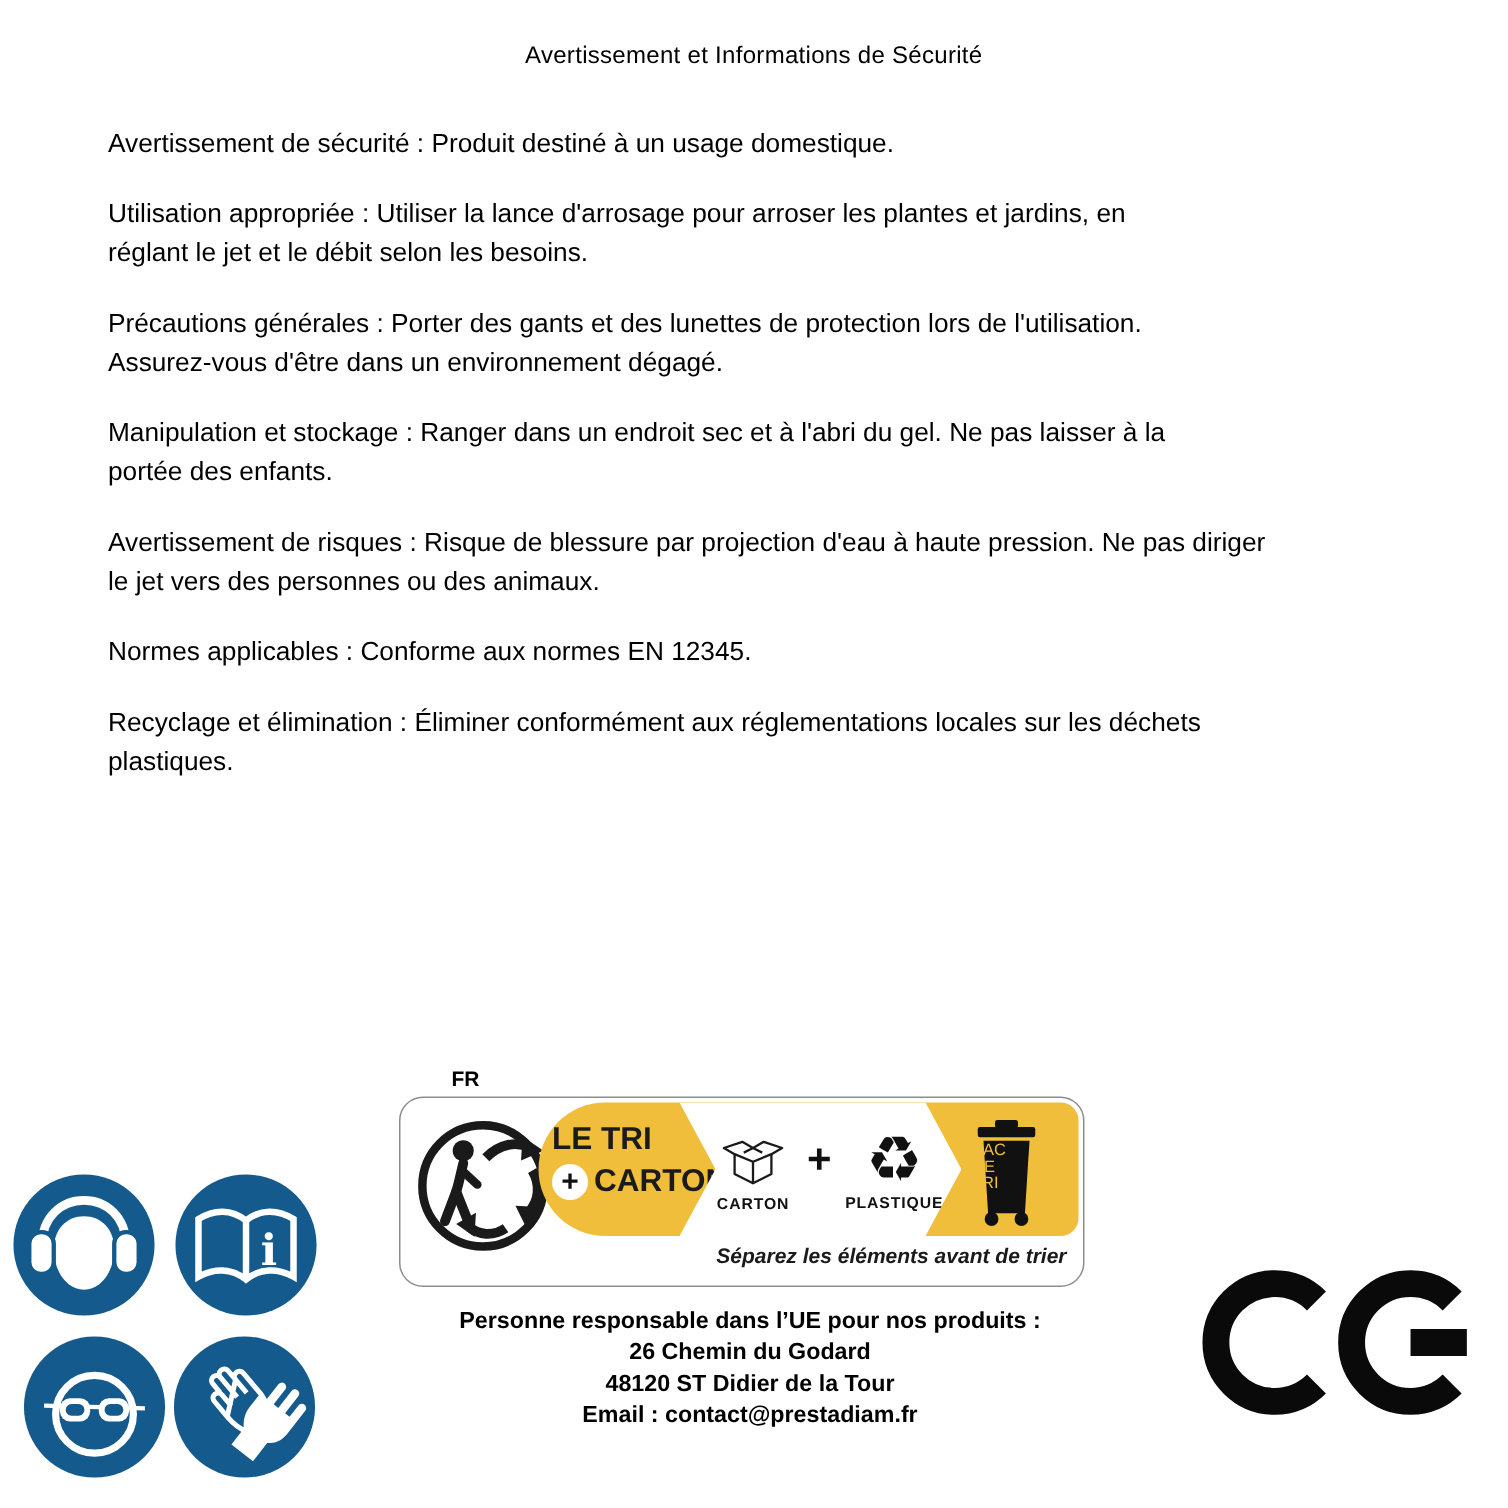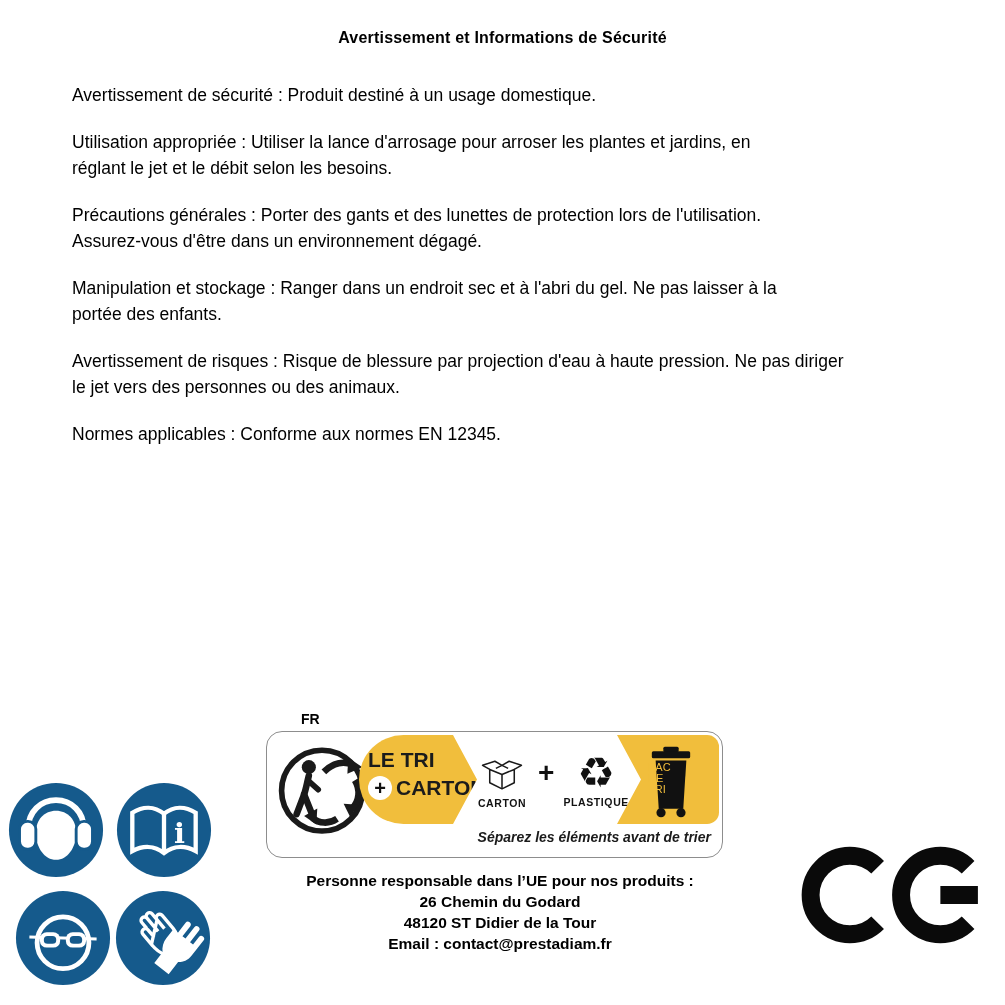--- a/index.html
+++ b/index.html
@@ -1,20 +1,20 @@
 <!DOCTYPE html>
 <html><head>
 <meta charset="utf-8">
 <style>
   html,body{margin:0;padding:0;background:#fff;}
   #page{position:relative;width:1005px;height:1005px;background:#ffffff;overflow:hidden;
         font-family:"Liberation Sans",sans-serif;color:#000;}
 
   .doc-title{position:absolute;top:29px;left:0;width:1005px;text-align:center;
-             font-size:16px;font-weight:bold;letter-spacing:.2px;}
+             font-size:16px;font-weight:normal;letter-spacing:.2px;}
 
   .body-text{position:absolute;top:82px;left:72px;width:872px;}
   .body-text p{margin:0 0 21px 0;font-size:17.5px;line-height:26px;white-space:pre-line;}
 
   
   .safety-icon{position:absolute;width:96px;height:96px;}
   .safety-icon svg{width:100%;height:100%;display:block;}
 
   
   .fr-tag{position:absolute;left:269px;top:711px;font-size:14px;font-weight:bold;padding-left:32px;}
@@ -63,20 +63,22 @@
     <p>Avertissement de sécurité : Produit destiné à un usage domestique.</p>
     <p>Utilisation appropriée : Utiliser la lance d'arrosage pour arroser les plantes et jardins, en
 réglant le jet et le débit selon les besoins.</p>
     <p>Précautions générales : Porter des gants et des lunettes de protection lors de l'utilisation.
 Assurez-vous d'être dans un environnement dégagé.</p>
     <p>Manipulation et stockage : Ranger dans un endroit sec et à l'abri du gel. Ne pas laisser à la
 portée des enfants.</p>
     <p>Avertissement de risques : Risque de blessure par projection d'eau à haute pression. Ne pas diriger
 le jet vers des personnes ou des animaux.</p>
     <p>Normes applicables : Conforme aux normes EN 12345.</p>
+    <p>Recyclage et élimination : Éliminer conformément aux réglementations locales sur les déchets
+plastiques.</p>
   </div>
 
   <div class="safety-icon" style="left:8px;top:782px;">
     <svg viewBox="0 0 100 100">
       <circle cx="50" cy="50" r="49" fill="#155a8c"></circle>
       <path fill="none" stroke="#fff" stroke-width="6" d="M21 49c0-18 13-30 29-30s29 12 29 30"></path>
       <path fill="#fff" d="M50 30c-12 0-21 9-21 23 0 15 9 28 21 28s21-13 21-28c0-14-9-23-21-23z"></path>
       <rect x="12" y="41" width="17" height="29" rx="8" fill="#fff" stroke="#155a8c" stroke-width="3"></rect>
       <rect x="71" y="41" width="17" height="29" rx="8" fill="#fff" stroke="#155a8c" stroke-width="3"></rect>
     </svg>

